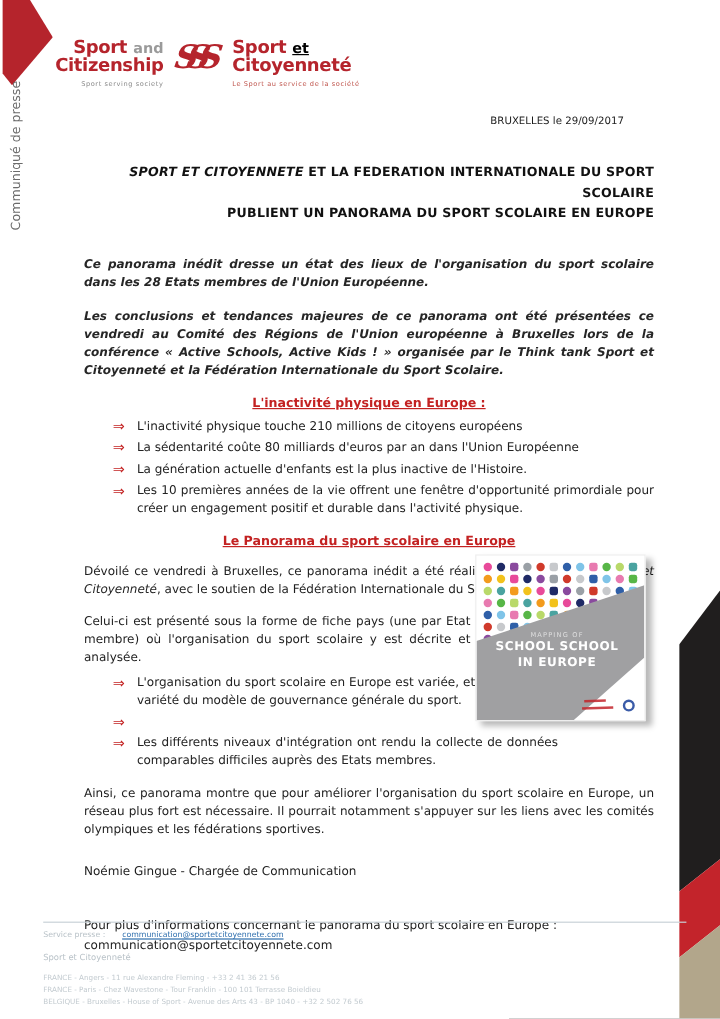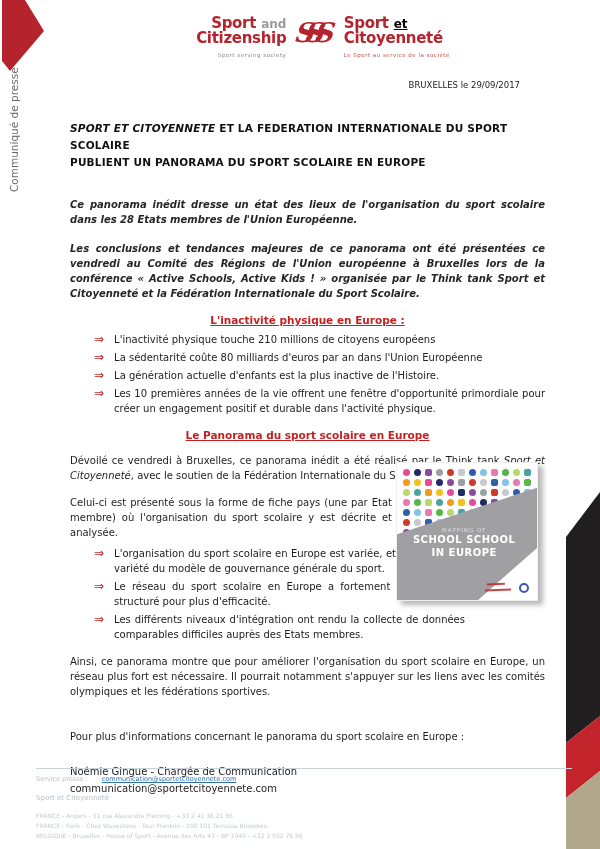--- a/index.html
+++ b/index.html
@@ -23,38 +23,38 @@
   .edge-tan { top:760px; height:89px; background:#b2a68b;
     clip-path:polygon(2px 38px, 36px 11px, 36px 89px, 2px 89px); }
 
   .vertical-label {
     position:absolute; left:8px; top:192px; width:110px;
     transform:rotate(-90deg); transform-origin:0 0;
     font-size:10.5px; color:#6b6b6b; white-space:nowrap;
   }
 
   
-  .header { display:flex; align-items:flex-start; padding:16px 0 0 46px;justify-content:center; }
+  .header { display:flex; align-items:flex-start; padding:32px 0 0 46px; }
   .logo-en { text-align:right; line-height:14px; }
   .logo-en .l1 .w-main, .logo-en .l2 { color:#b5242c; font-weight:bold; font-size:15px; letter-spacing:-0.3px; }
   .logo-en .l1 .w-sub { color:#9a9a9a; font-weight:bold; font-size:12px; }
   .tagline { font-size:5.5px; letter-spacing:0.5px; margin-top:3px; }
   .logo-en .tagline { color:#8a8a8a; }
   .sss { margin:2px 8px 0 10px; color:#b5242c; font-family:"DejaVu Serif", serif;
     font-style:italic; font-weight:bold; font-size:27px; line-height:30px; letter-spacing:-9px;
     transform:skewX(-8deg); padding-right:9px; }
   .logo-fr { text-align:left; line-height:14px; }
   .logo-fr .l1 .w-main, .logo-fr .l2 { color:#b5242c; font-weight:bold; font-size:15px; letter-spacing:-0.3px; }
   .logo-fr .l1 .w-sub { color:#000000; font-weight:bold; font-size:12px;text-decoration:underline; }
   .logo-fr .tagline { color:#c0574f; }
 
   
   .dateline { margin:18px 80px 0 0; text-align:right; font-size:8.5px; color:#1c1c1c; }
   .content { margin:0 55px 0 70px; }
-  .title { margin-top:30px; text-align:left; font-size:10.5px; font-weight:bold;
+  .title { margin-top:30px; text-align:right; font-size:10.5px; font-weight:bold;
     color:#111; line-height:17px; letter-spacing:0.2px; }
   .title .t-line { display:block; }
   .title em { font-style:italic; }
   .lead { margin-top:14px; font-size:10px; font-weight:bold; font-style:italic;
     color:#262626; line-height:15px; text-align:justify; }
   .lead.first { margin-top:26px; }
   .red-heading { margin-top:13px; font-size:10.5px; font-weight:bold; color:#c32222;
     text-decoration:underline;text-align:center; }
   .body { margin-top:12px; font-size:10px; line-height:15px; text-align:justify; color:#1e1e1e; }
   .body em { font-style:italic; }
@@ -157,32 +157,31 @@
     <p class="body"><span>Dévoilé ce vendredi à Bruxelles, ce panorama inédit a été réalisé par le Think tank </span><em>Sport et Citoyenneté</em><span>, avec le soutien de la Fédération Internationale du Sport Scolaire (ISF).</span></p>
     <p class="body narrow">Celui-ci est présenté sous la forme de fiche pays (une par Etat membre) où l'organisation du sport scolaire y est décrite et analysée.</p>
 
     <ul class="arrows wrap-right">
       <li>
           <span class="arrow">⇒</span>
           <span class="bt">L'organisation du sport scolaire en Europe est variée, et fait écho à la variété du modèle de gouvernance générale du sport.</span>
         </li>
       <li>
           <span class="arrow">⇒</span>
-          <span class="bt">Le réseau du sport scolaire en Europe a fortement besoin d'être structuré pour plus d'efficacité.</span>
         </li>
       <li>
           <span class="arrow">⇒</span>
           <span class="bt">Les différents niveaux d'intégration ont rendu la collecte de données comparables difficiles auprès des Etats membres.</span>
         </li>
     </ul>
 
     <p class="body">Ainsi, ce panorama montre que pour améliorer l'organisation du sport scolaire en Europe, un réseau plus fort est nécessaire. Il pourrait notamment s'appuyer sur les liens avec les comités olympiques et les fédérations sportives.</p>
 
+    <p class="body contact-name">Noémie Gingue - Chargée de Communication</p>
     <p class="body contact-intro">Pour plus d'informations concernant le panorama du sport scolaire en Europe :</p>
-    <p class="body contact-name">Noémie Gingue - Chargée de Communication</p>
     <p class="body contact-email">communication@sportetcitoyennete.com</p>
   </main>
 
   <div class="cover">
     <div class="cover-icons">
         <span class="dot" style="background: rgb(232, 74, 154);"></span>
         <span class="dot" style="background: rgb(31, 42, 102);"></span>
         <span class="dot" style="background: rgb(138, 74, 158);"></span>
         <span class="dot" style="background: rgb(154, 160, 166);"></span>
         <span class="dot" style="background: rgb(208, 58, 43);"></span>

